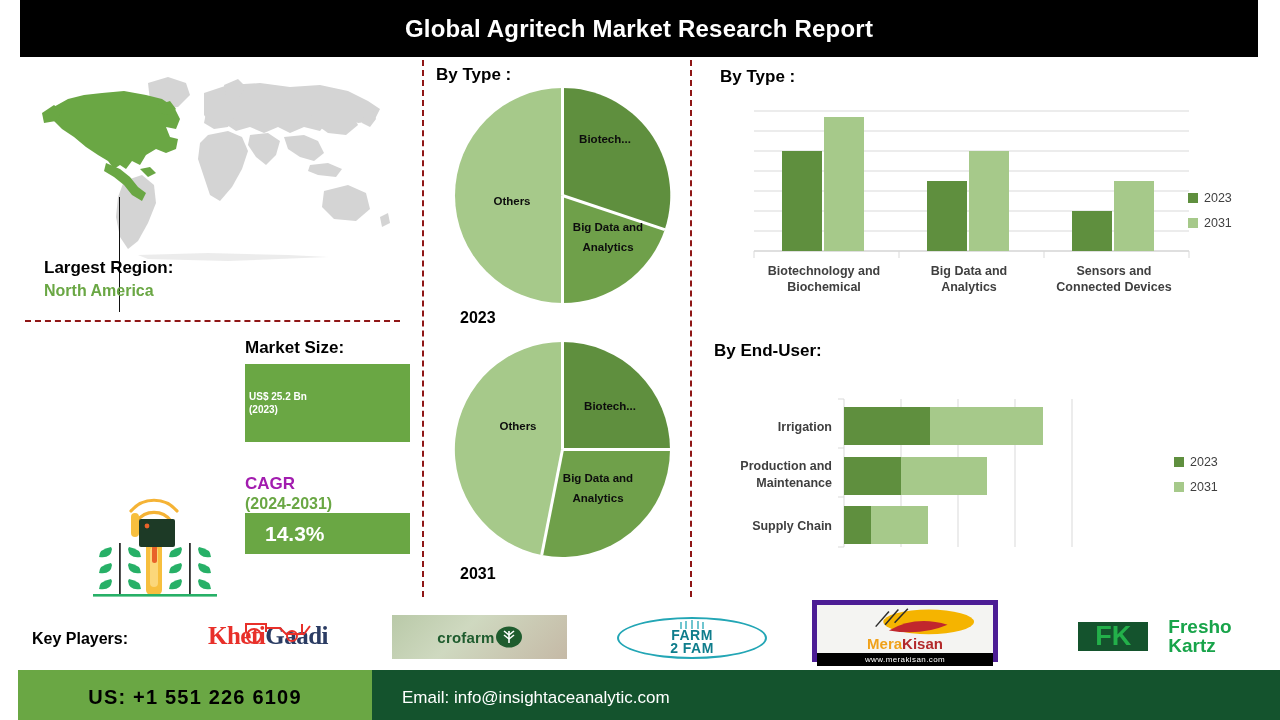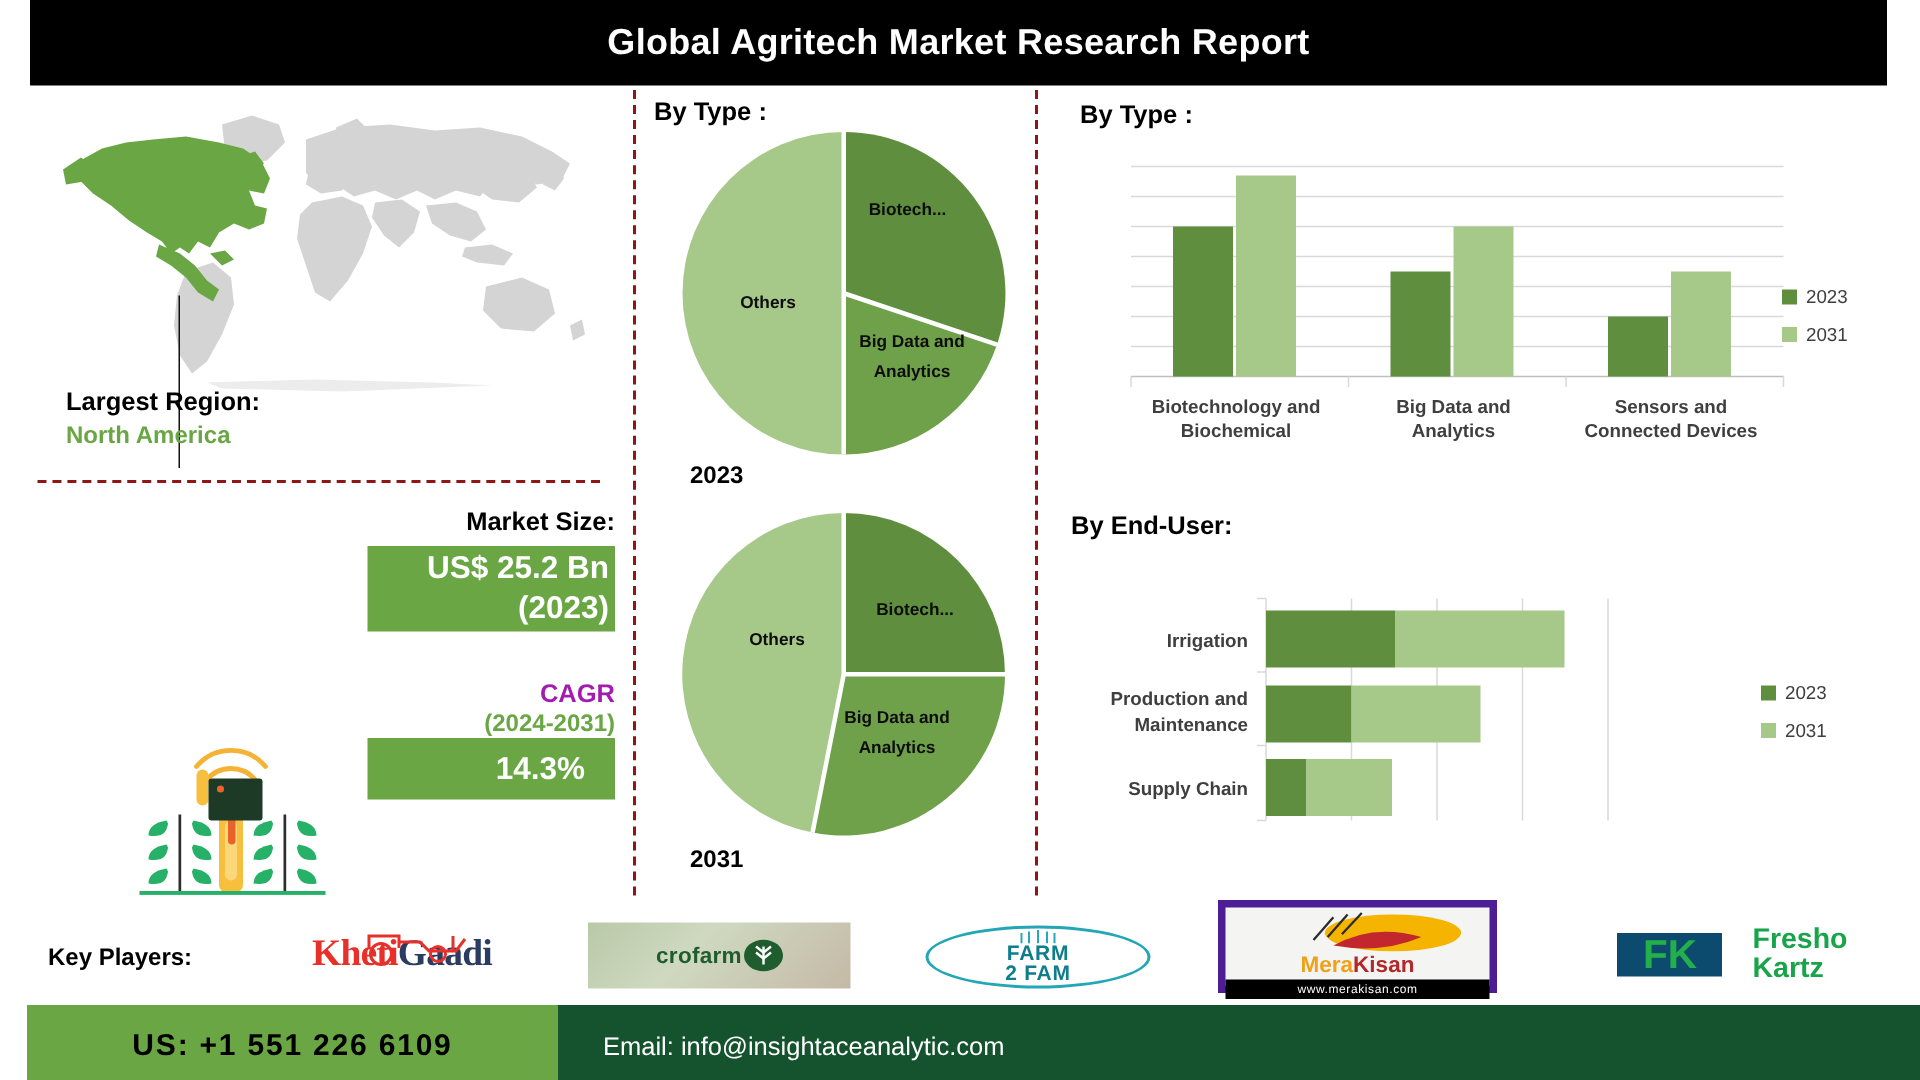--- a/index.html
+++ b/index.html
@@ -37,25 +37,25 @@
   .region-value { font-size: 16px; font-weight: bold; color: #6aa744; line-height: 1.35; }
 
   .hdivider {
     position: absolute; left: 25px; top: 263px; width: 375px;
     border-top: 2px dashed #8f1616;
   }
 
   .icon-farm { position: absolute; left: 85px; top: 420px; width: 140px; height: 130px; }
   .icon-farm svg { width: 100%; height: 100%; display: block; }
 
-  .stats { position: absolute; left: 245px; top: 281px; width: 165px; text-align: right; }
+  .stats { position: absolute; left: 245px; top: 281px; width: 165px; text-align: left; }
   .stat-title { font-size: 17px; font-weight: bold; color: #000; margin-bottom: 6px; }
   .stat-box {
     background: #6aa744; color: #ffffff; font-weight: bold;
-    padding: 1px 4px; font-size: 21px; line-height: 1.3;
+    padding: 26px 4px; font-size: 10px; line-height: 1.3;
   }
   .stat-box.big { font-size: 21px; padding: 7px 20px; }
   .stat-sub { font-size: 16px; font-weight: bold; color: #6aa744; margin-top: 1px; }
   .cagr-title { font-size: 17px; font-weight: bold; color: #a21caf; margin-top: 32px; }
 
   
   .vdivider {
     position: absolute; top: 60px; height: 537px;
     border-left: 2px dashed #8f1616;
   }
@@ -119,21 +119,21 @@
   .mk-name { font-size: 15px; font-weight: bold; line-height: 1; margin-top: 1px; }
   .mk-mera { color: #f0a11a; }
   .mk-kisan { color: #b3292b; }
   .mk-url {
     background: #000; color: #fff; font-size: 8px; width: 100%;
     text-align: center; padding: 2px 16px; margin-top: 2px; letter-spacing: 0.4px;
   }
 
   .logo-fresho { left: 1050px; top: 16px; width: 210px; height: 46px; }
   .fk-mark {
-    width: 70px; height: 29px; background: #0c4a6e;
+    width: 70px; height: 29px; background: #14532d;
     display: flex; align-items: center; justify-content: center;
     font-size: 27px; font-weight: bold; color: #23b04a; font-family: "Liberation Sans", sans-serif;
   }
   .fk-text { margin-left: 20px; font-size: 19px; font-weight: bold; color: #18a44a; line-height: 1.02; }
 
   
   .footer { position: absolute; left: 0; top: 670px; width: 1280px; height: 55px; }
   .footer-phone {
     position: absolute; left: 18px; top: 0; width: 354px; height: 55px;
     background: #6aa744; color: #000;

